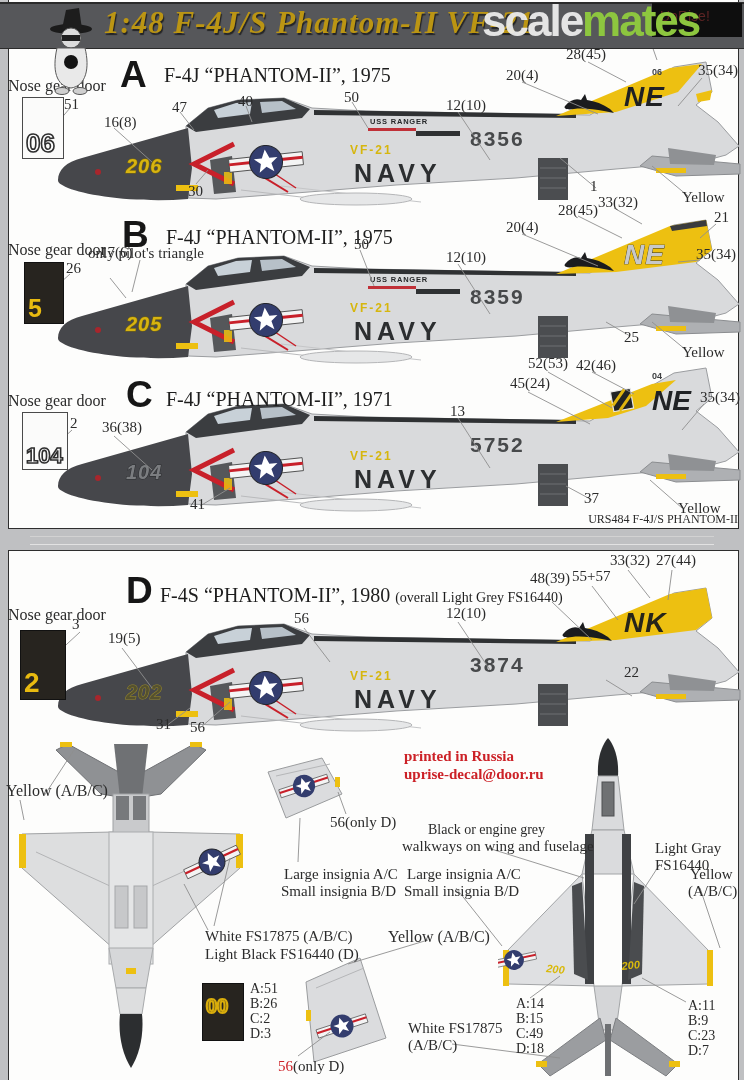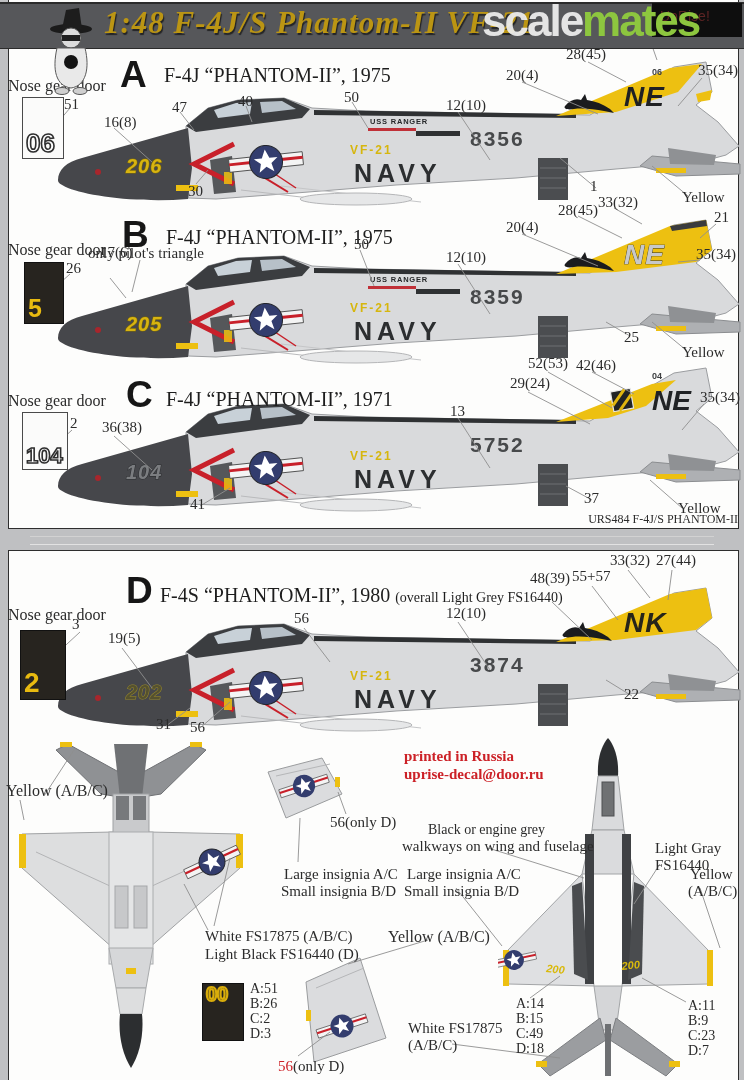--- a/index.html
+++ b/index.html
@@ -107,21 +107,21 @@
 
 <div class="sec-letter" style="left:126px;top:376px">C</div>
 <div class="sec-title" style="left:166px;top:388px">F-4J “PHANTOM-II”, 1971</div>
 <div class="lbl" style="left:8px;top:392px">Nose gear door</div>
 <div class="door white" style="left:22px;top:412px;width:46px;height:58px">
   <span class="door-num outline" style="font-size:22px">104</span>
 </div>
 <span class="co" style="left:70px;top:415px">2</span>
 <span class="co" style="left:102px;top:419px">36(38)</span>
 <span class="co" style="left:450px;top:403px">13</span>
-<span class="co" style="left:510px;top:375px">29(24)</span>
+<span class="co" style="left:510px;top:375px">45(24)</span>
 <span class="co" style="left:528px;top:355px">52(53)</span>
 <span class="co" style="left:576px;top:357px">42(46)</span>
 <span class="co" style="left:700px;top:389px">35(34)</span>
 <span class="co" style="left:190px;top:496px">41</span>
 <span class="co" style="left:584px;top:490px">37</span>
 <span class="co" style="left:678px;top:500px">Yellow</span>
 <div class="small-ref" style="right:6px;top:512px">URS484 F-4J/S PHANTOM-II</div>
 
 <div class="sec-letter" style="left:126px;top:572px">D</div>
 <div class="sec-title" style="left:160px;top:584px"><span>F-4S “PHANTOM-II”, 1980</span> <span class="sec-sub">(overall Light Grey FS16440)</span></div>
@@ -132,21 +132,21 @@
 <span class="co" style="left:72px;top:616px">3</span>
 <span class="co" style="left:108px;top:630px">19(5)</span>
 <span class="co" style="left:294px;top:610px">56</span>
 <span class="co" style="left:446px;top:605px">12(10)</span>
 <span class="co" style="left:530px;top:570px">48(39)</span>
 <span class="co" style="left:572px;top:568px">55+57</span>
 <span class="co" style="left:610px;top:552px">33(32)</span>
 <span class="co" style="left:656px;top:552px">27(44)</span>
 <span class="co" style="left:156px;top:716px">31</span>
 <span class="co" style="left:190px;top:719px">56</span>
-<span class="co" style="left:624px;top:686px">22</span>
+<span class="co" style="left:624px;top:664px">22</span>
 
 <div class="red-note" style="left:404px;top:748px">printed in Russia</div>
 <div class="red-note" style="left:404px;top:766px">uprise-decal@door.ru</div>
 <span class="co" style="left:6px;top:782px;font-size:16px">Yellow (A/B/C)</span>
 <span class="co" style="left:205px;top:928px">White FS17875 (A/B/C)</span>
 <span class="co" style="left:205px;top:946px">Light Black FS16440 (D)</span>
 <span class="co" style="left:330px;top:814px">56(only D)</span>
 <span class="co" style="left:284px;top:866px">Large insignia A/C</span>
 <span class="co" style="left:281px;top:883px">Small insignia B/D</span>
 <span class="co" style="left:407px;top:866px">Large insignia A/C</span>
@@ -156,21 +156,21 @@
 <span class="co" style="left:388px;top:928px;font-size:16px">Yellow (A/B/C)</span>
 <span class="co" style="left:655px;top:840px">Light Gray</span>
 <span class="co" style="left:655px;top:857px">FS16440</span>
 <span class="co" style="left:690px;top:866px">Yellow</span>
 <span class="co" style="left:688px;top:883px">(A/B/C)</span>
 <span class="co" style="left:408px;top:1020px">White FS17875</span>
 <span class="co" style="left:408px;top:1037px">(A/B/C)</span>
 <span class="co" style="left:278px;top:1058px"><span style="color:#cc2127">56</span><span>(only D)</span></span>
 
 <div class="door dark" style="left:202px;top:983px;width:42px;height:58px;align-items:flex-start">
-  <span class="door-num" style="font-size:20px;color:#2b2b28;-webkit-text-stroke:2.2px #d9ad0b;padding-top:0">00</span>
+  <span class="door-num" style="font-size:20px;color:#2b2b28;-webkit-text-stroke:2.2px #d9ad0b;padding-top:12px">00</span>
 </div>
 <div class="vlist" style="left:250px;top:981px">
   <span>A:51</span>
   <span>B:26</span>
   <span>C:2</span>
   <span>D:3</span>
 </div>
 <div class="vlist" style="left:516px;top:996px">
   <span>A:14</span>
   <span>B:15</span>

